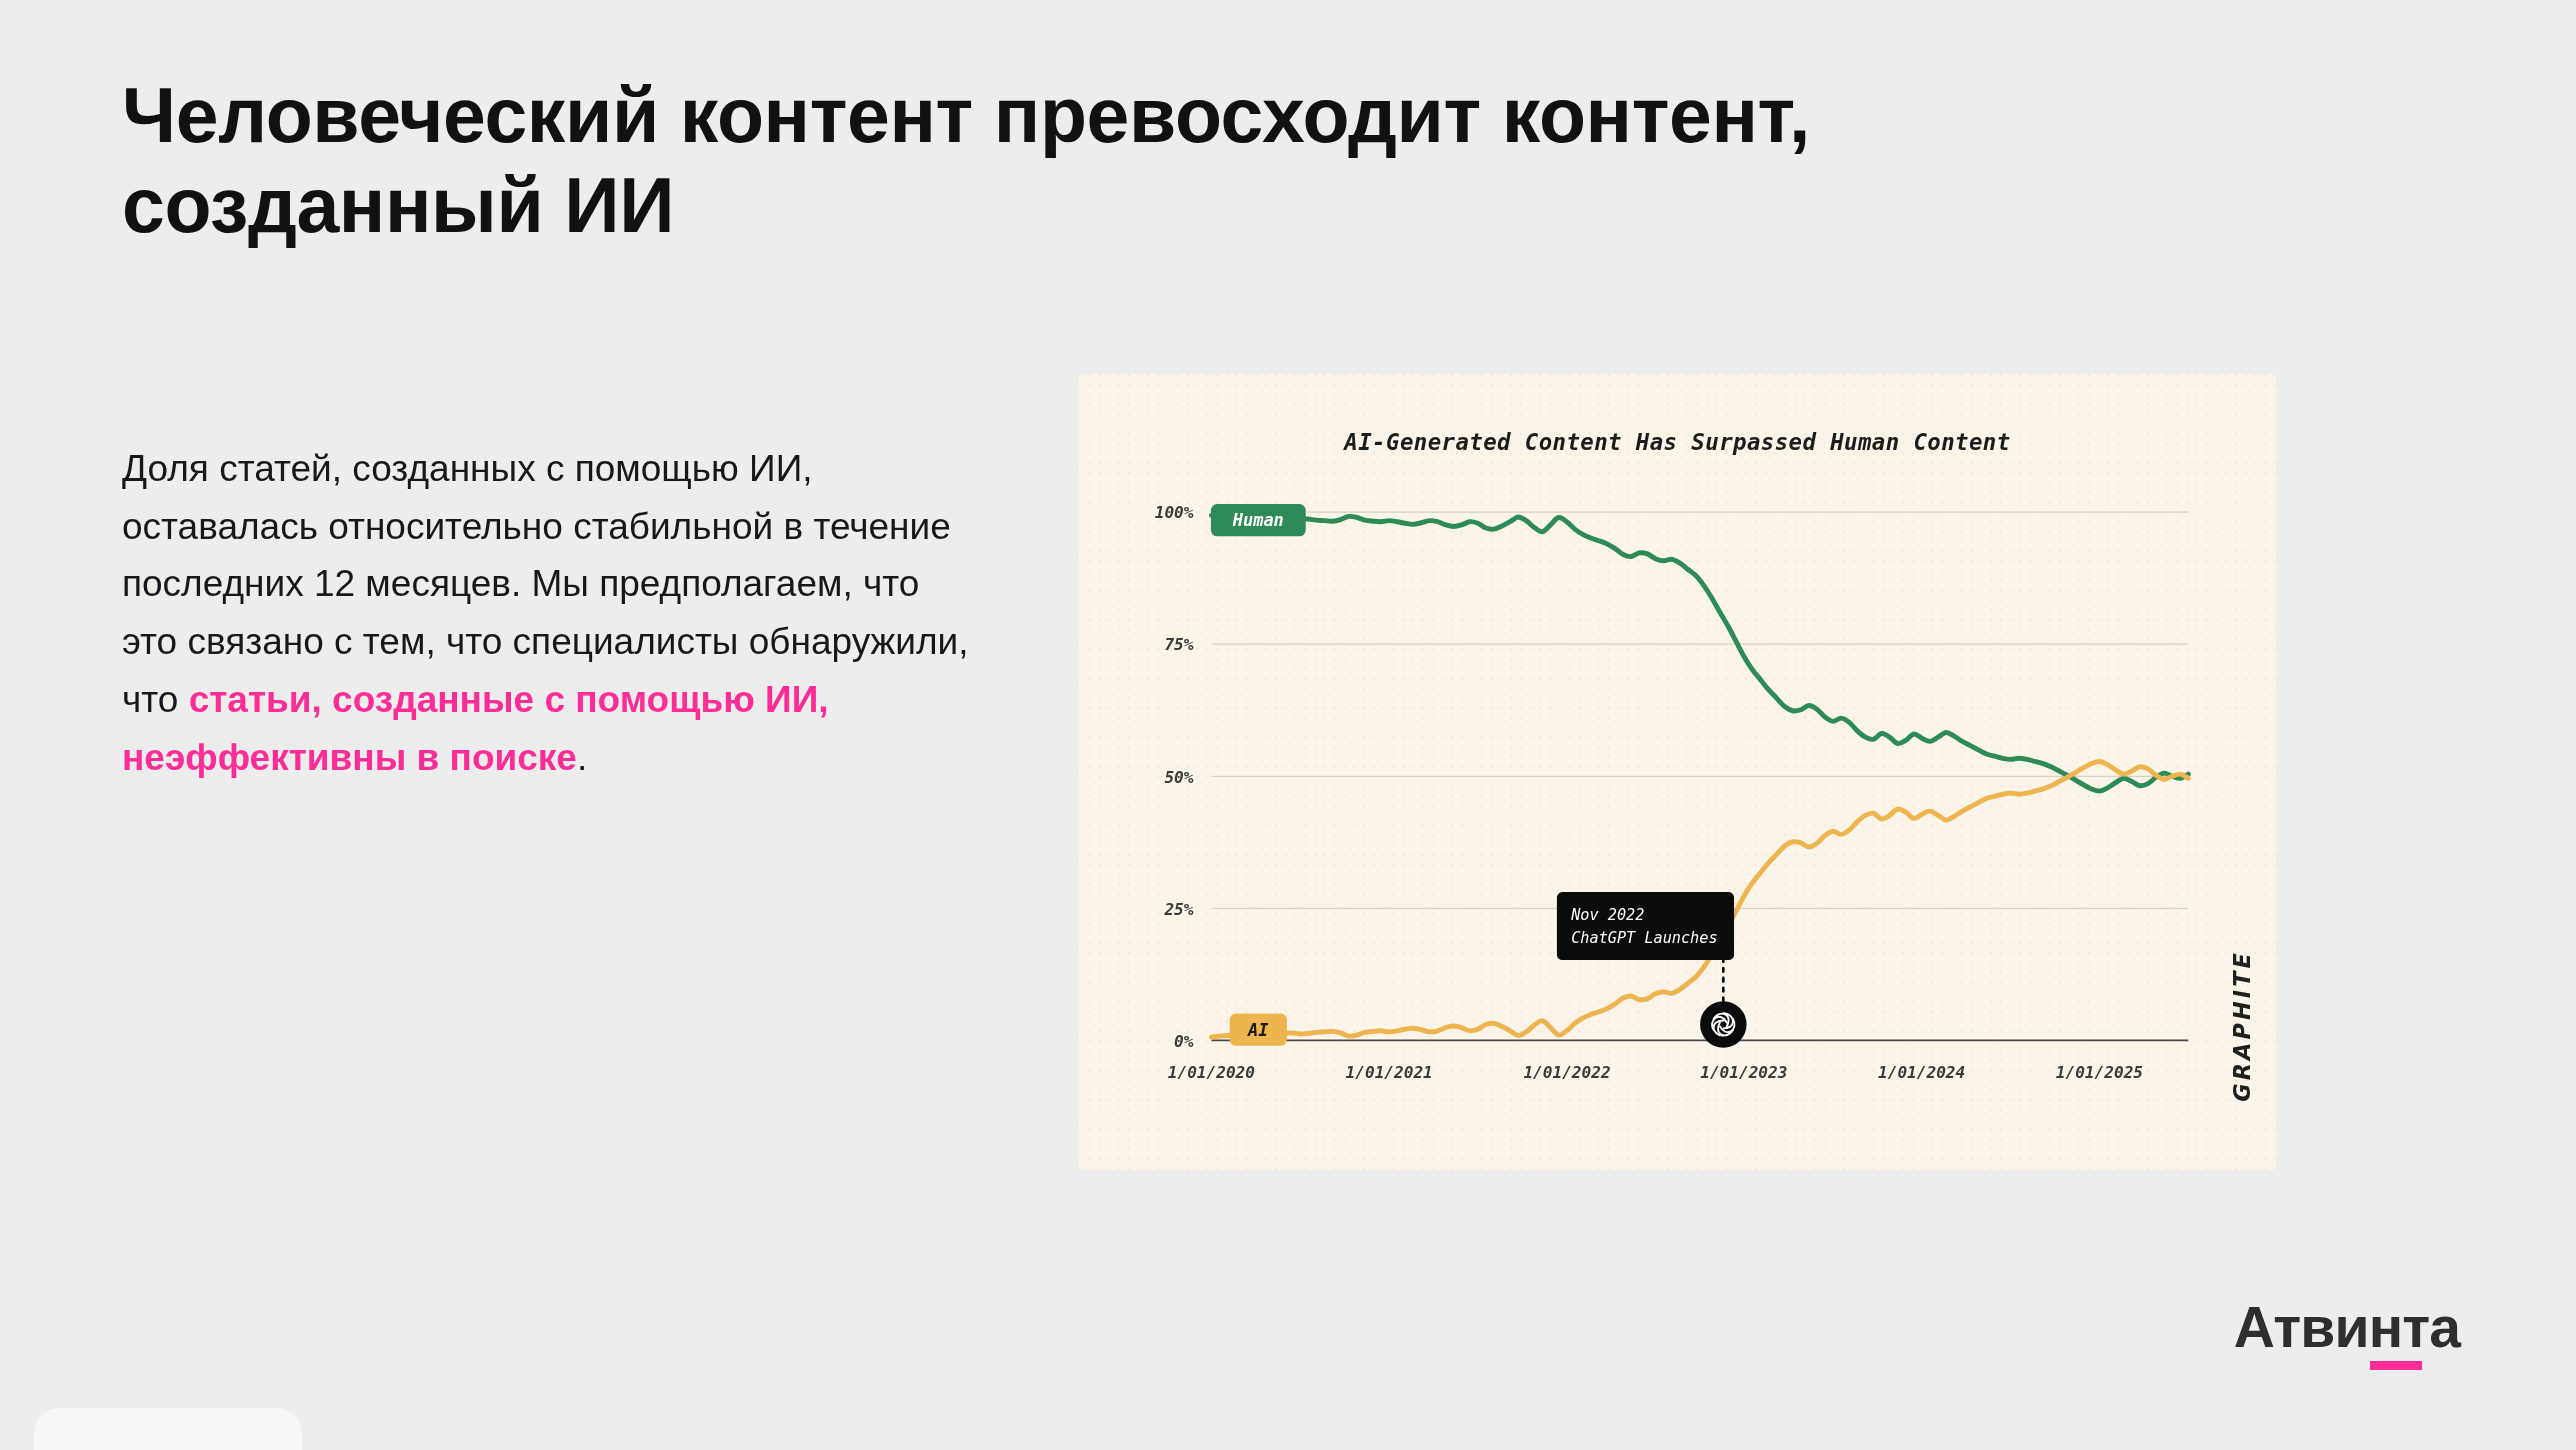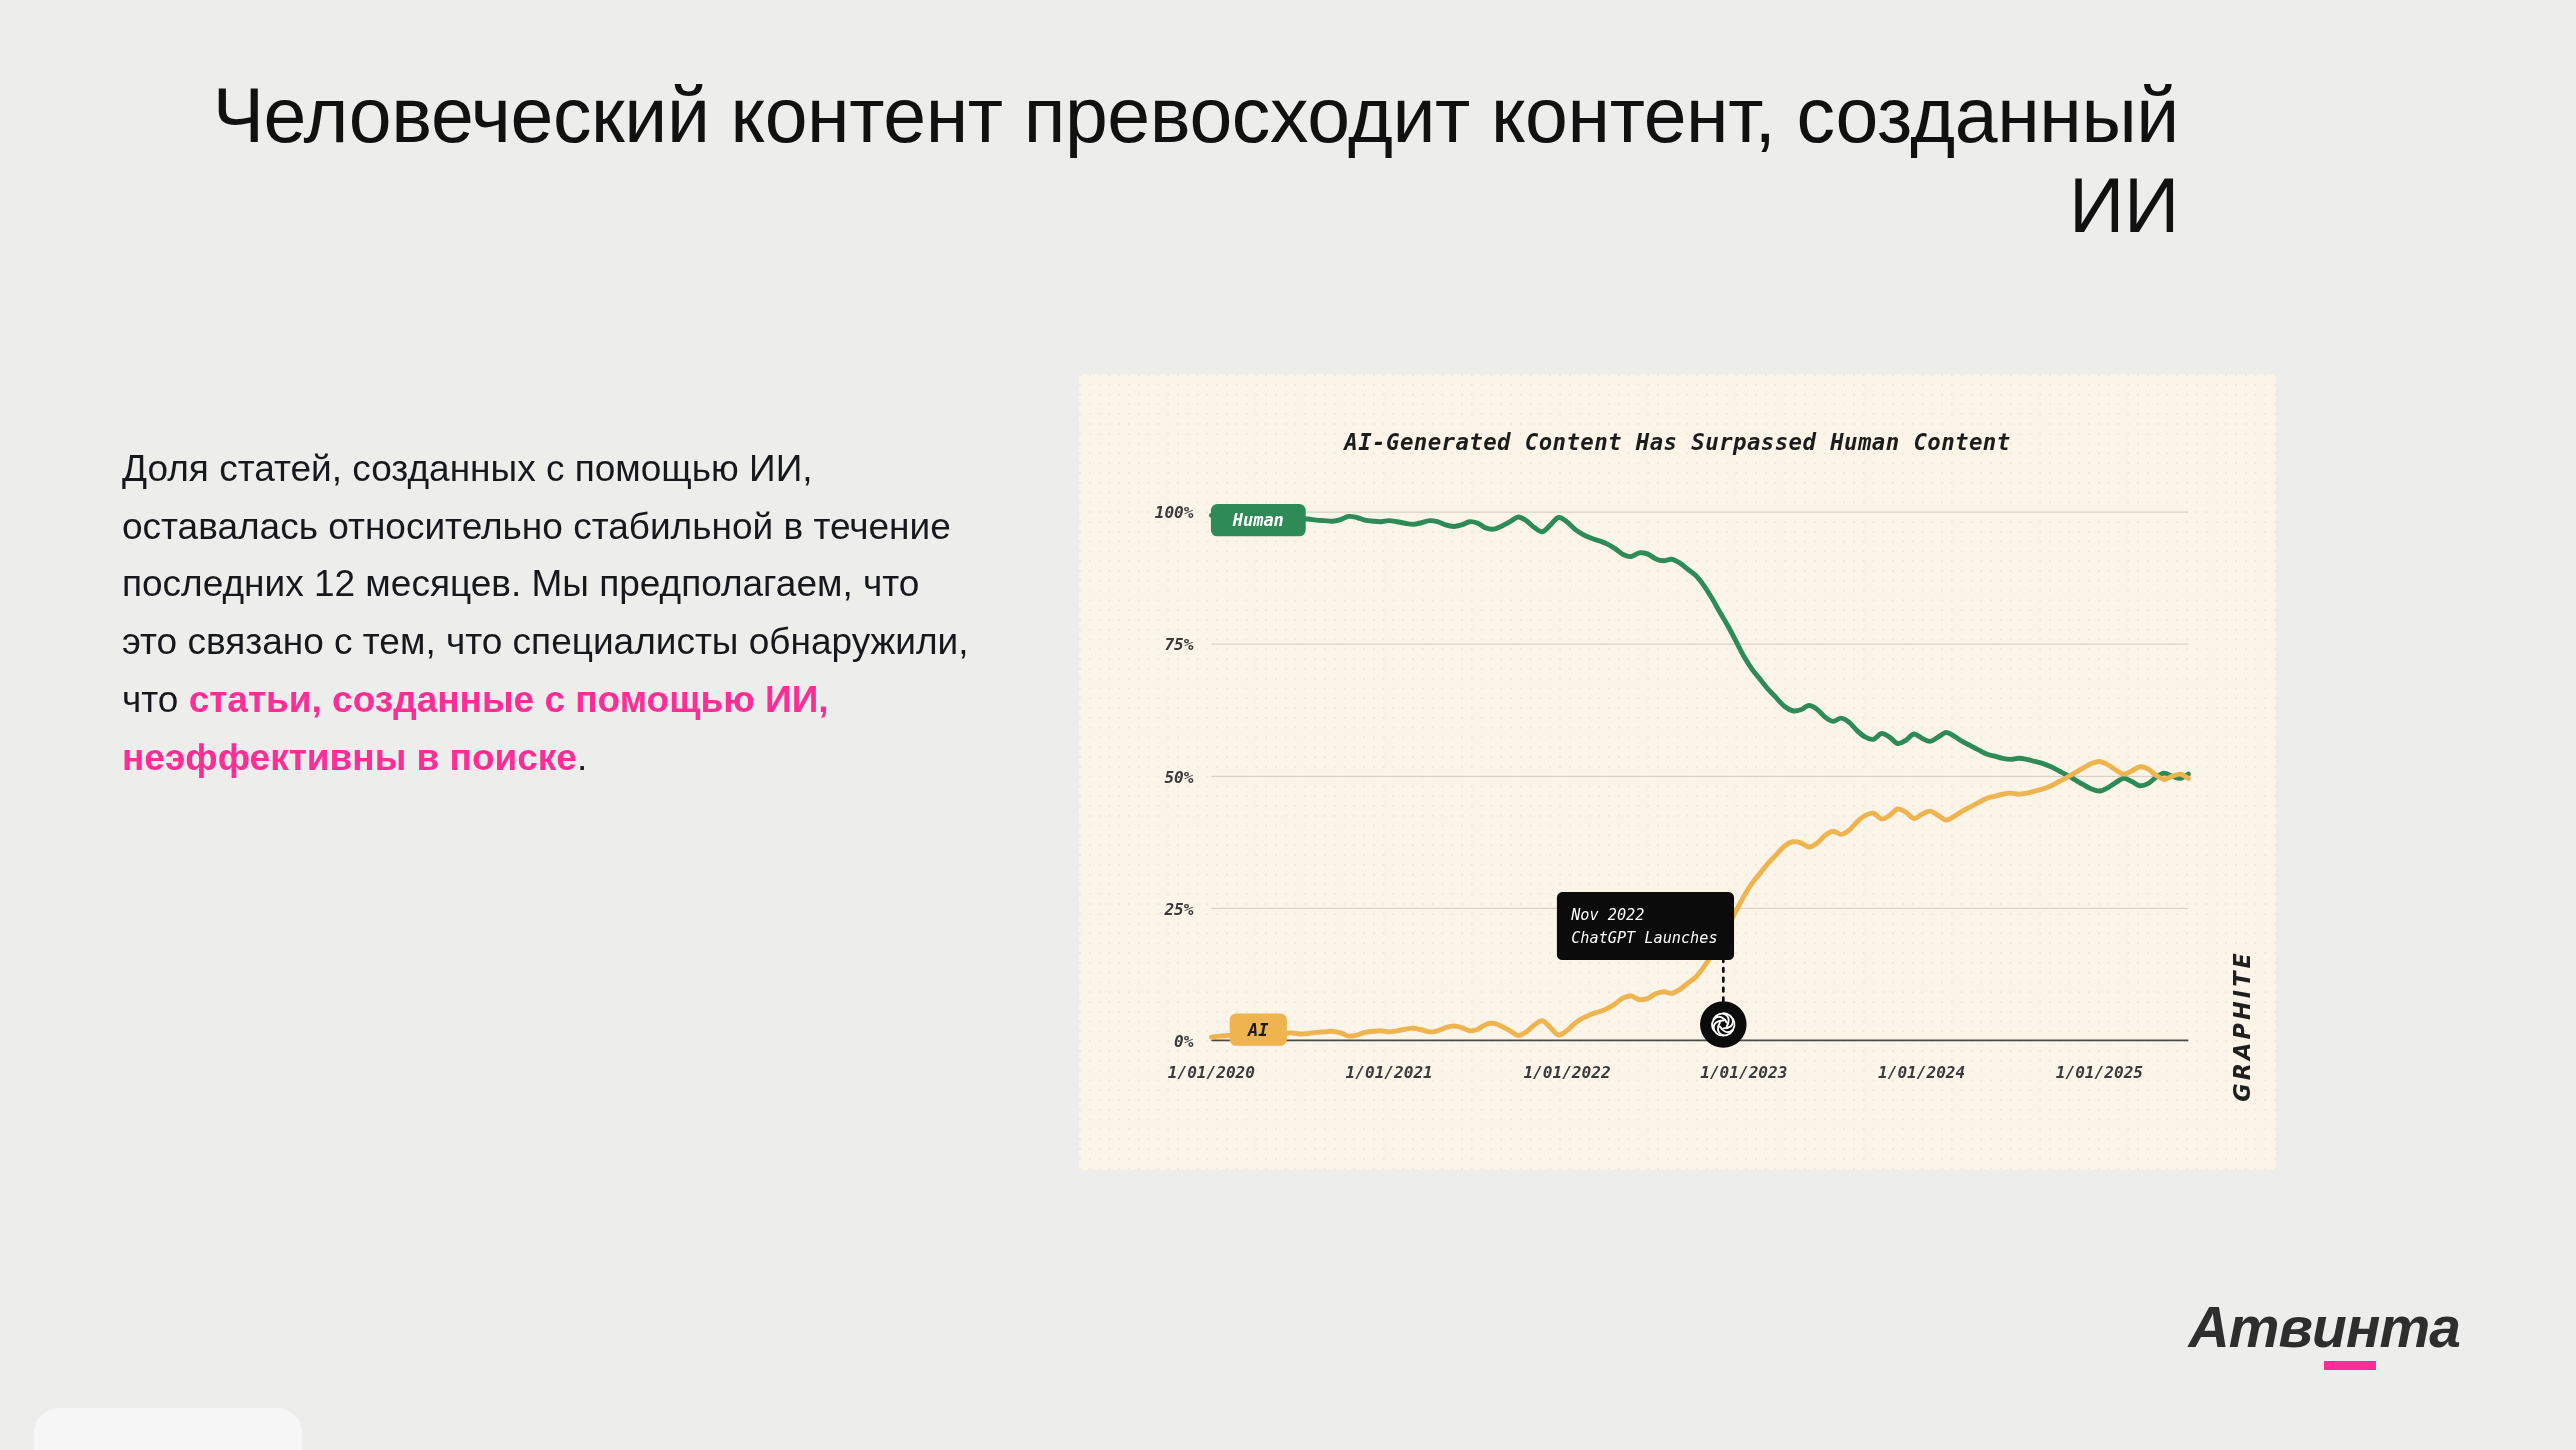--- a/index.html
+++ b/index.html
@@ -16,24 +16,23 @@
     background: #ededec;
   }
 
   
   .headline {
     position: absolute;
     left: 122px; top: 70px;
     width: 2057px;
     font-size: 77px;
     line-height: 1.17;
-    font-weight: 400;
+    font-weight: 700;
     letter-spacing: -0.4px;
     color: #111111;
-    text-align: right;
   }
 
   
   .copy {
     position: absolute;
     left: 122px; top: 440px;
     width: 850px;
     font-size: 37px;
     line-height: 1.56;
     color: #16181c;
@@ -100,21 +99,20 @@
     text-align: right;
   }
   .brand-word {
     font-size: 57px;
     font-weight: 700;
     letter-spacing: -0.9px;
     color: #2e2e2e;
     line-height: 1;
     position: relative;
     display: inline-block;
-    font-style: italic;
   }
   .brand-underline {
     position: absolute;
     left: 136px; bottom: -14.3px;
     width: 52px; height: 9.8px;
     background: #ff2d95;
   }
 
   
   .peek-chip {

